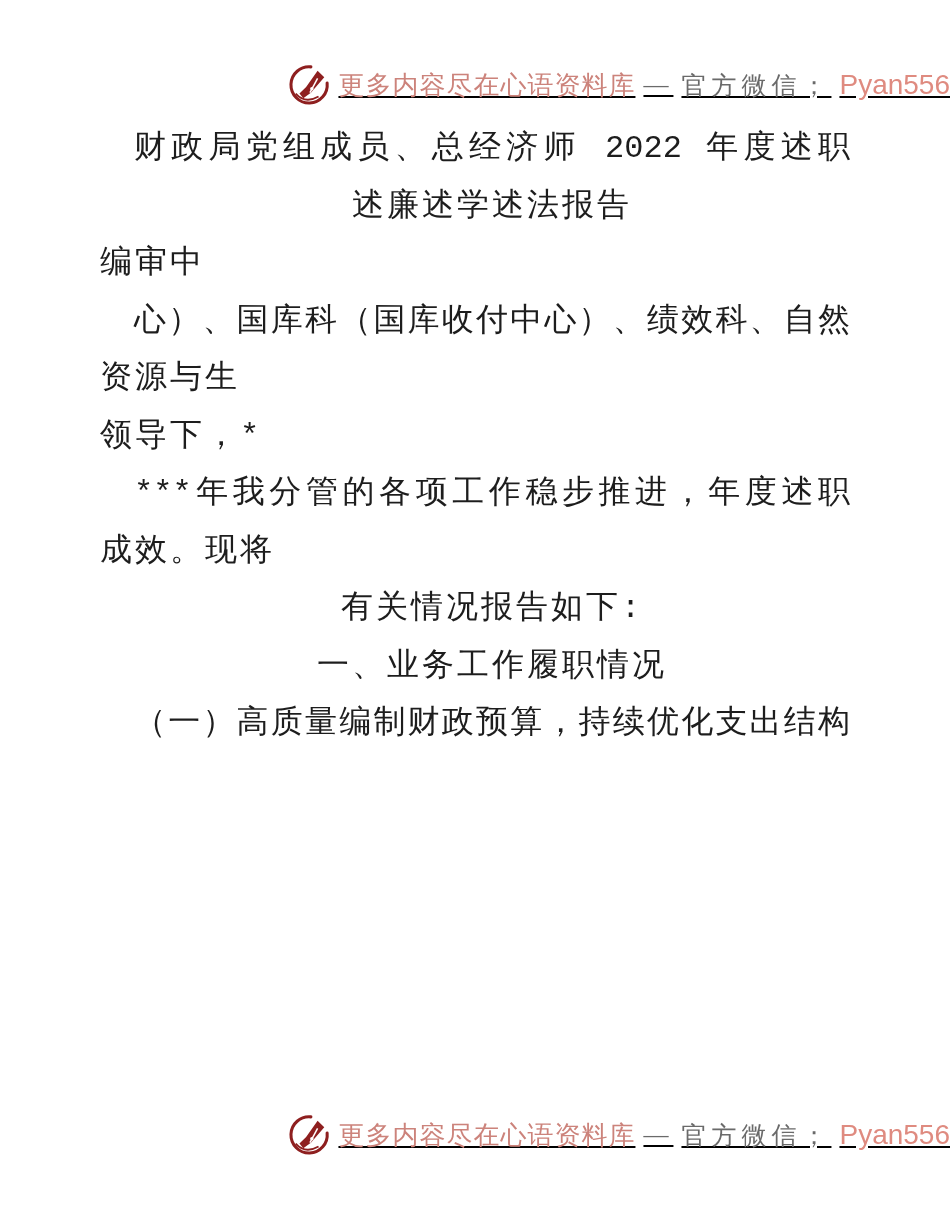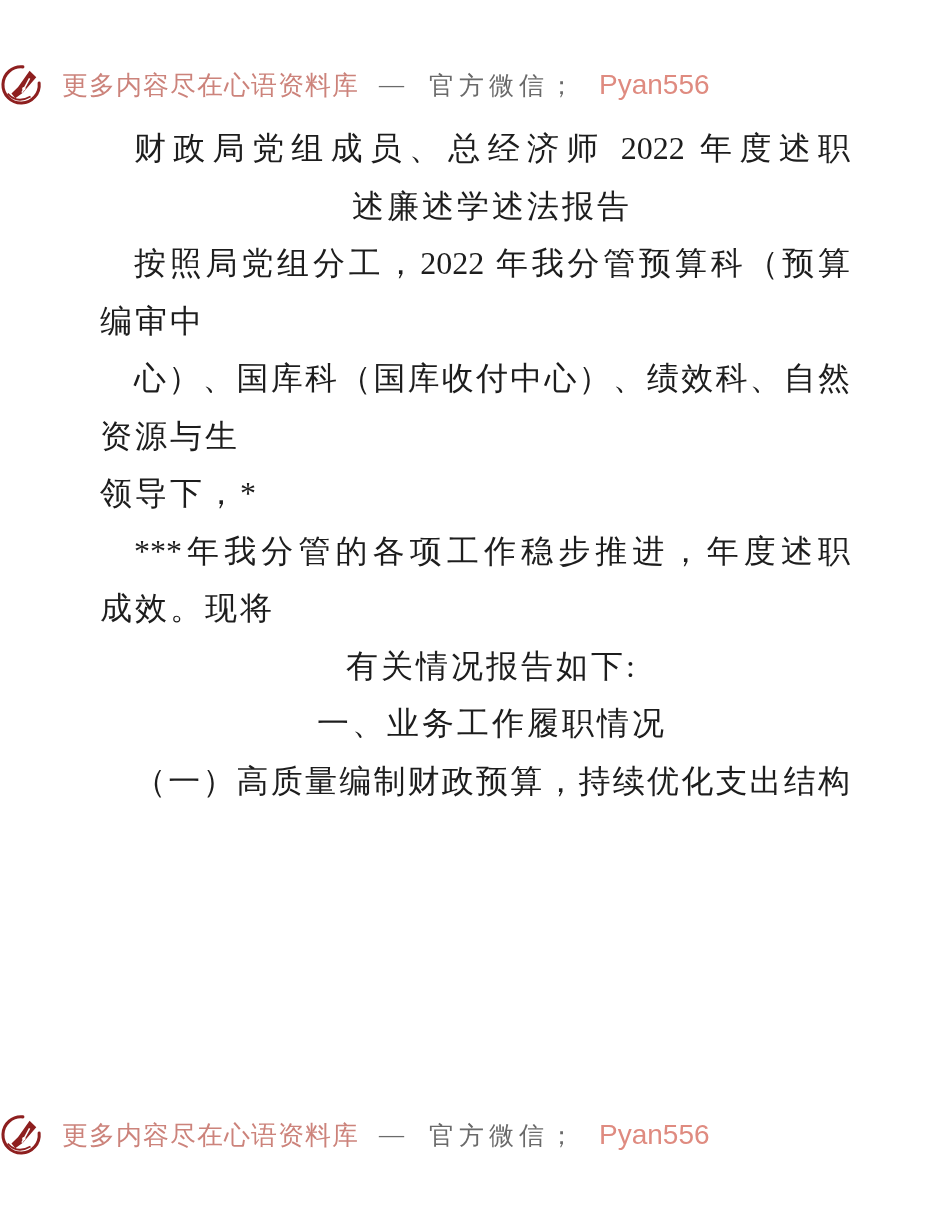--- a/index.html
+++ b/index.html
@@ -11,24 +11,25 @@
     margin: 0 auto;
     background: #ffffff;
     overflow: hidden;
     font-family: "Liberation Serif", "DejaVu Serif", serif;
   }
   .watermark {
     position: absolute;
     left: 0;
     right: 0;
     display: flex;
-    justify-content: flex-start;
+    justify-content: flex-end;
     align-items: center;
-    gap: 20px;
+    gap: 8px;
     white-space: nowrap;
+    text-decoration: underline;
   }
   .watermark.top { top: 64px; }
   .watermark.bottom { top: 1114px; }
   .wm-logo { width: 42px; height: 42px; flex: 0 0 auto; }
   .wm-brand {
     color: #cc837b;
     font-size: 26px;
     letter-spacing: 1px;
     font-family: "Liberation Serif", "DejaVu Serif", serif;
   }
@@ -42,20 +43,21 @@
     color: #df8b80;
     font-size: 28px;
     font-family: "Liberation Sans", "DejaVu Sans", sans-serif;
   }
   .doc-body {
     position: absolute;
     top: 120px;
     left: 100px;
     width: 750px;
     color: #1d1d1d;
+    font-family: Liberation Mono, monospace;
   }
   .line {
     font-size: 32px;
     letter-spacing: 3px;
     line-height: 57.5px;
     height: 57.5px;
     white-space: nowrap;
     overflow: visible;
   }
   .line.indent { padding-left: 34px; text-align: center; }
@@ -82,21 +84,20 @@
     </svg>
     <span class="wm-brand">更多内容尽在心语资料库</span>
     <span class="wm-label">—</span>
     <span class="wm-label">官方微信；</span>
     <span class="wm-id">Pyan556</span>
   </div>
 
   <div class="doc-body">
     <div class="line indent fill">财政局党组成员、总经济师 2022 年度述职</div>
     <div class="line indent">述廉述学述法报告</div>
-    <div class="line indent fill">按照局党组分工，2022 年我分管预算科（预算</div>
     <div class="line">编审中</div>
     <div class="line indent fill">心）、国库科（国库收付中心）、绩效科、自然</div>
     <div class="line">资源与生</div>
     <div class="line">领导下，*</div>
     <div class="line indent fill">***年我分管的各项工作稳步推进，年度述职</div>
     <div class="line">成效。现将</div>
     <div class="line indent">有关情况报告如下:</div>
     <div class="line indent">一、业务工作履职情况</div>
     <div class="line indent fill">（一）高质量编制财政预算，持续优化支出结构</div>
   </div>

